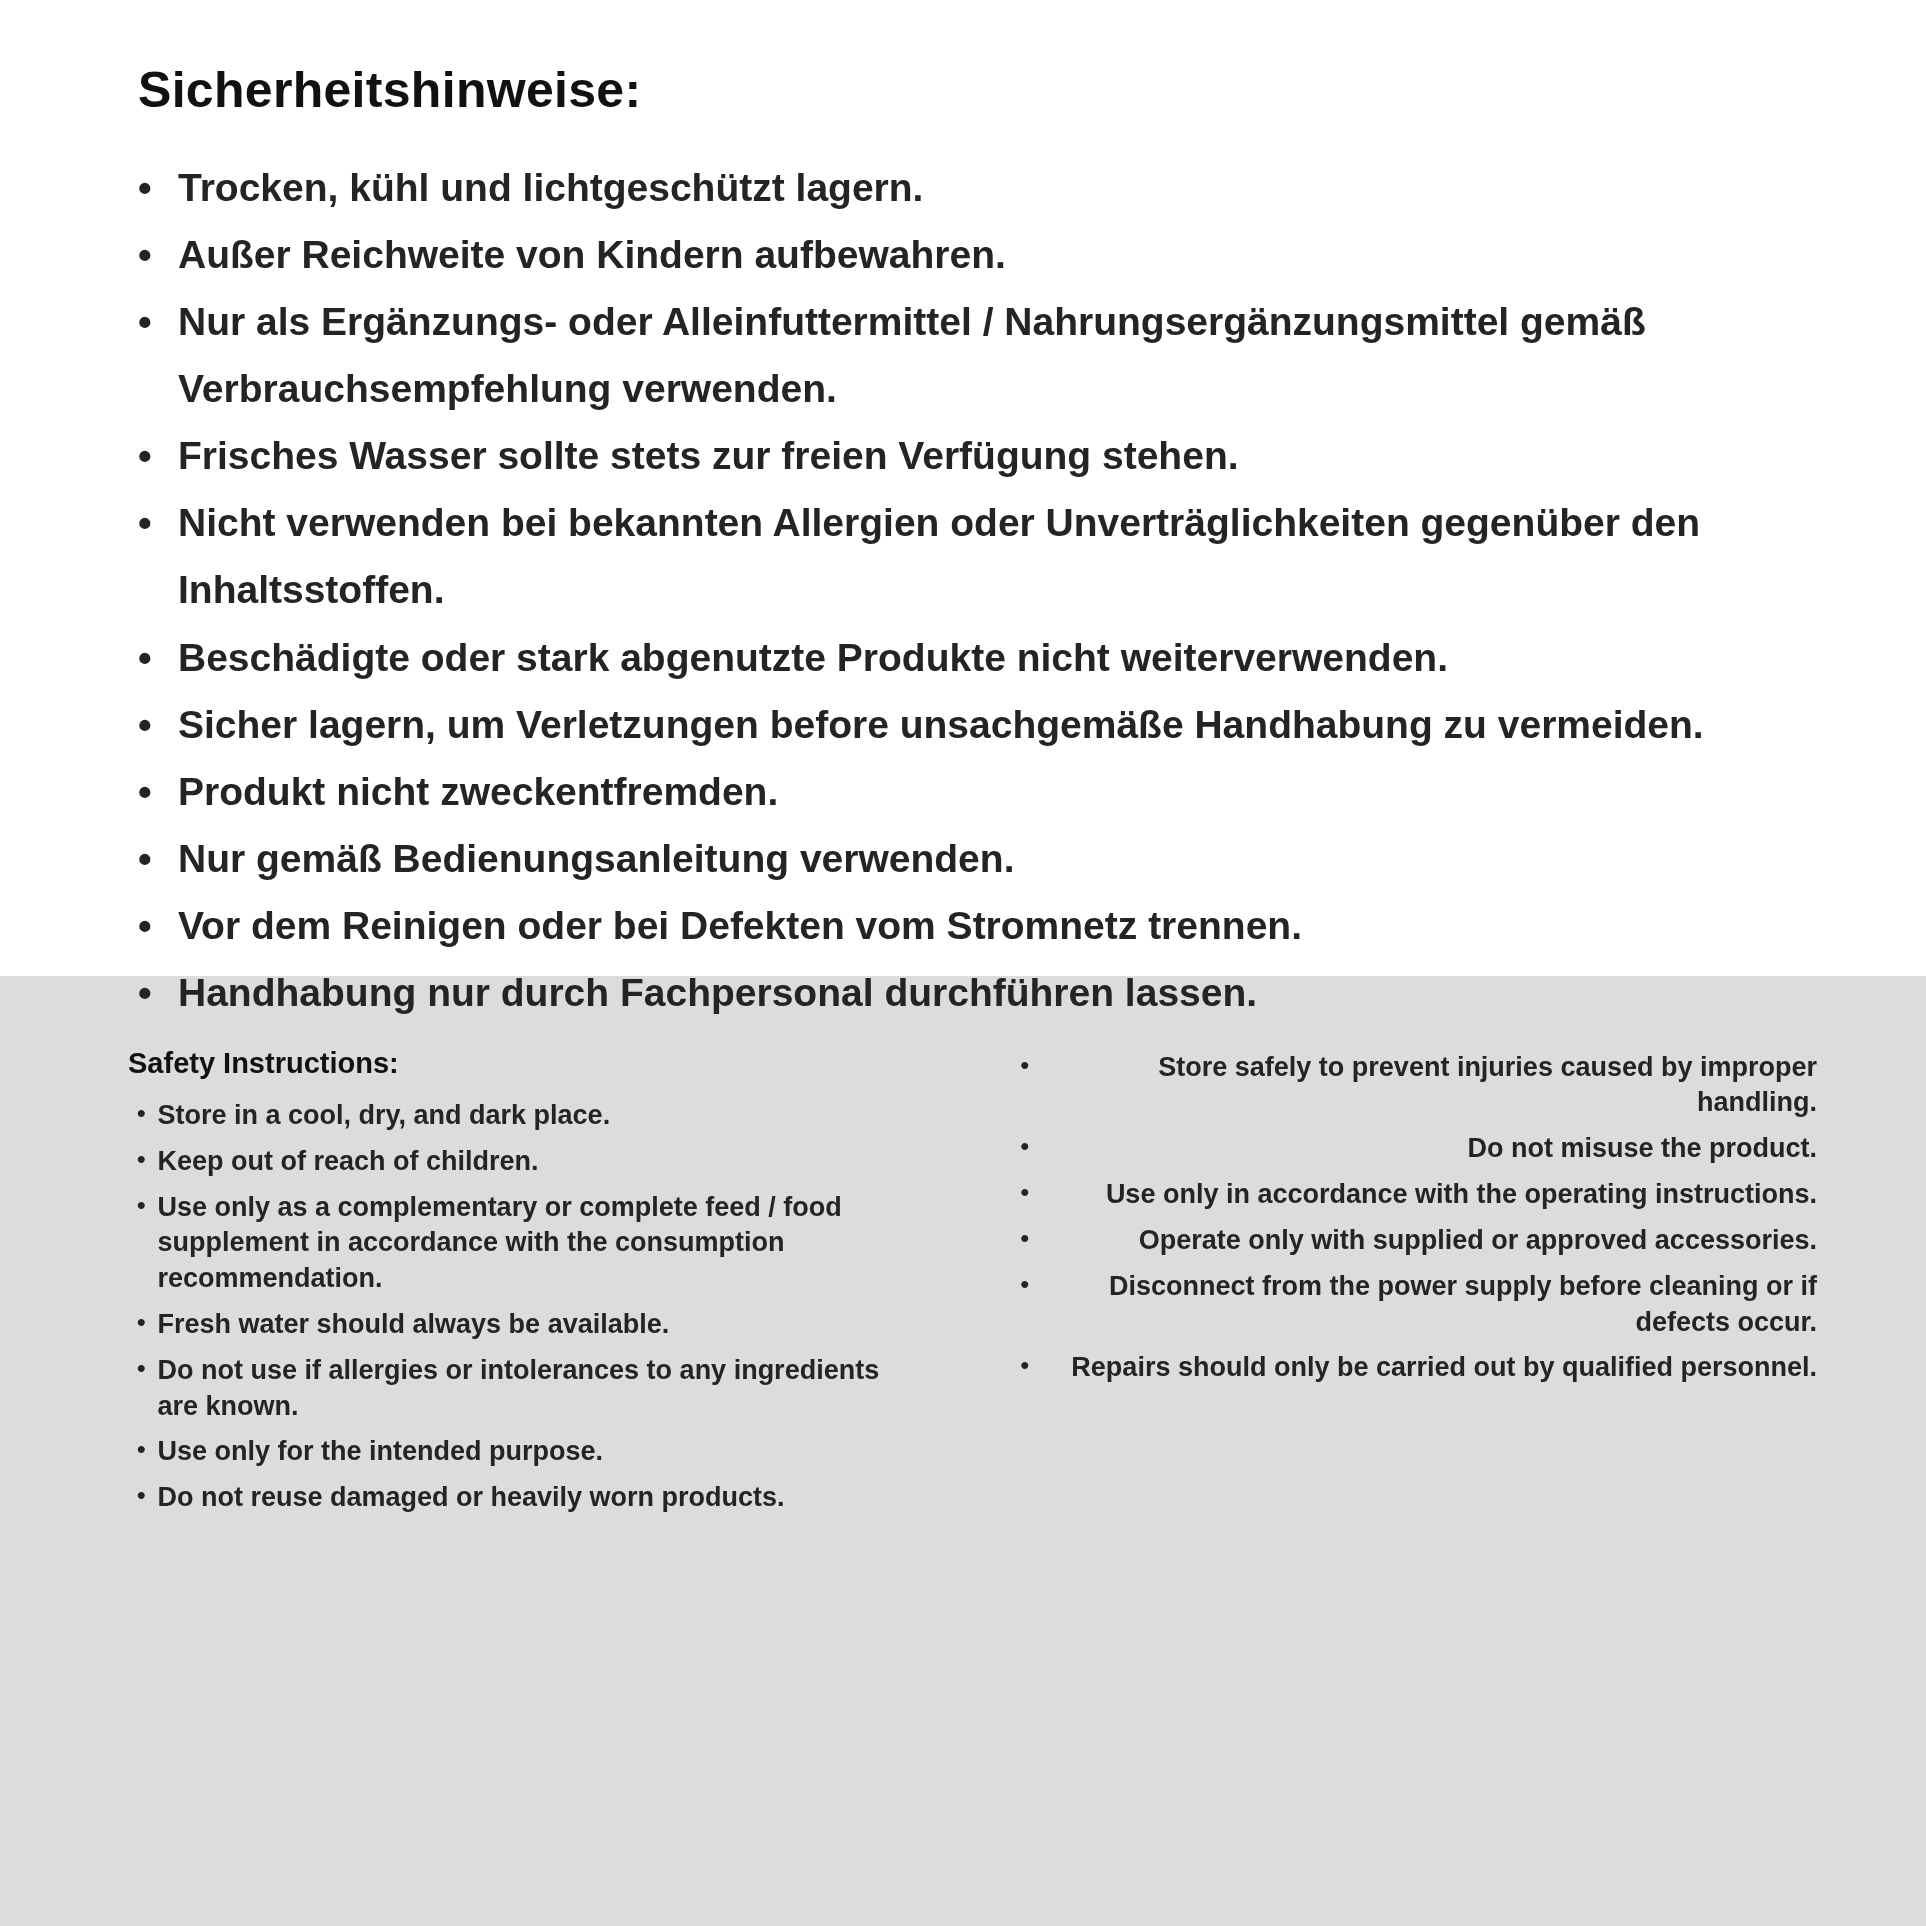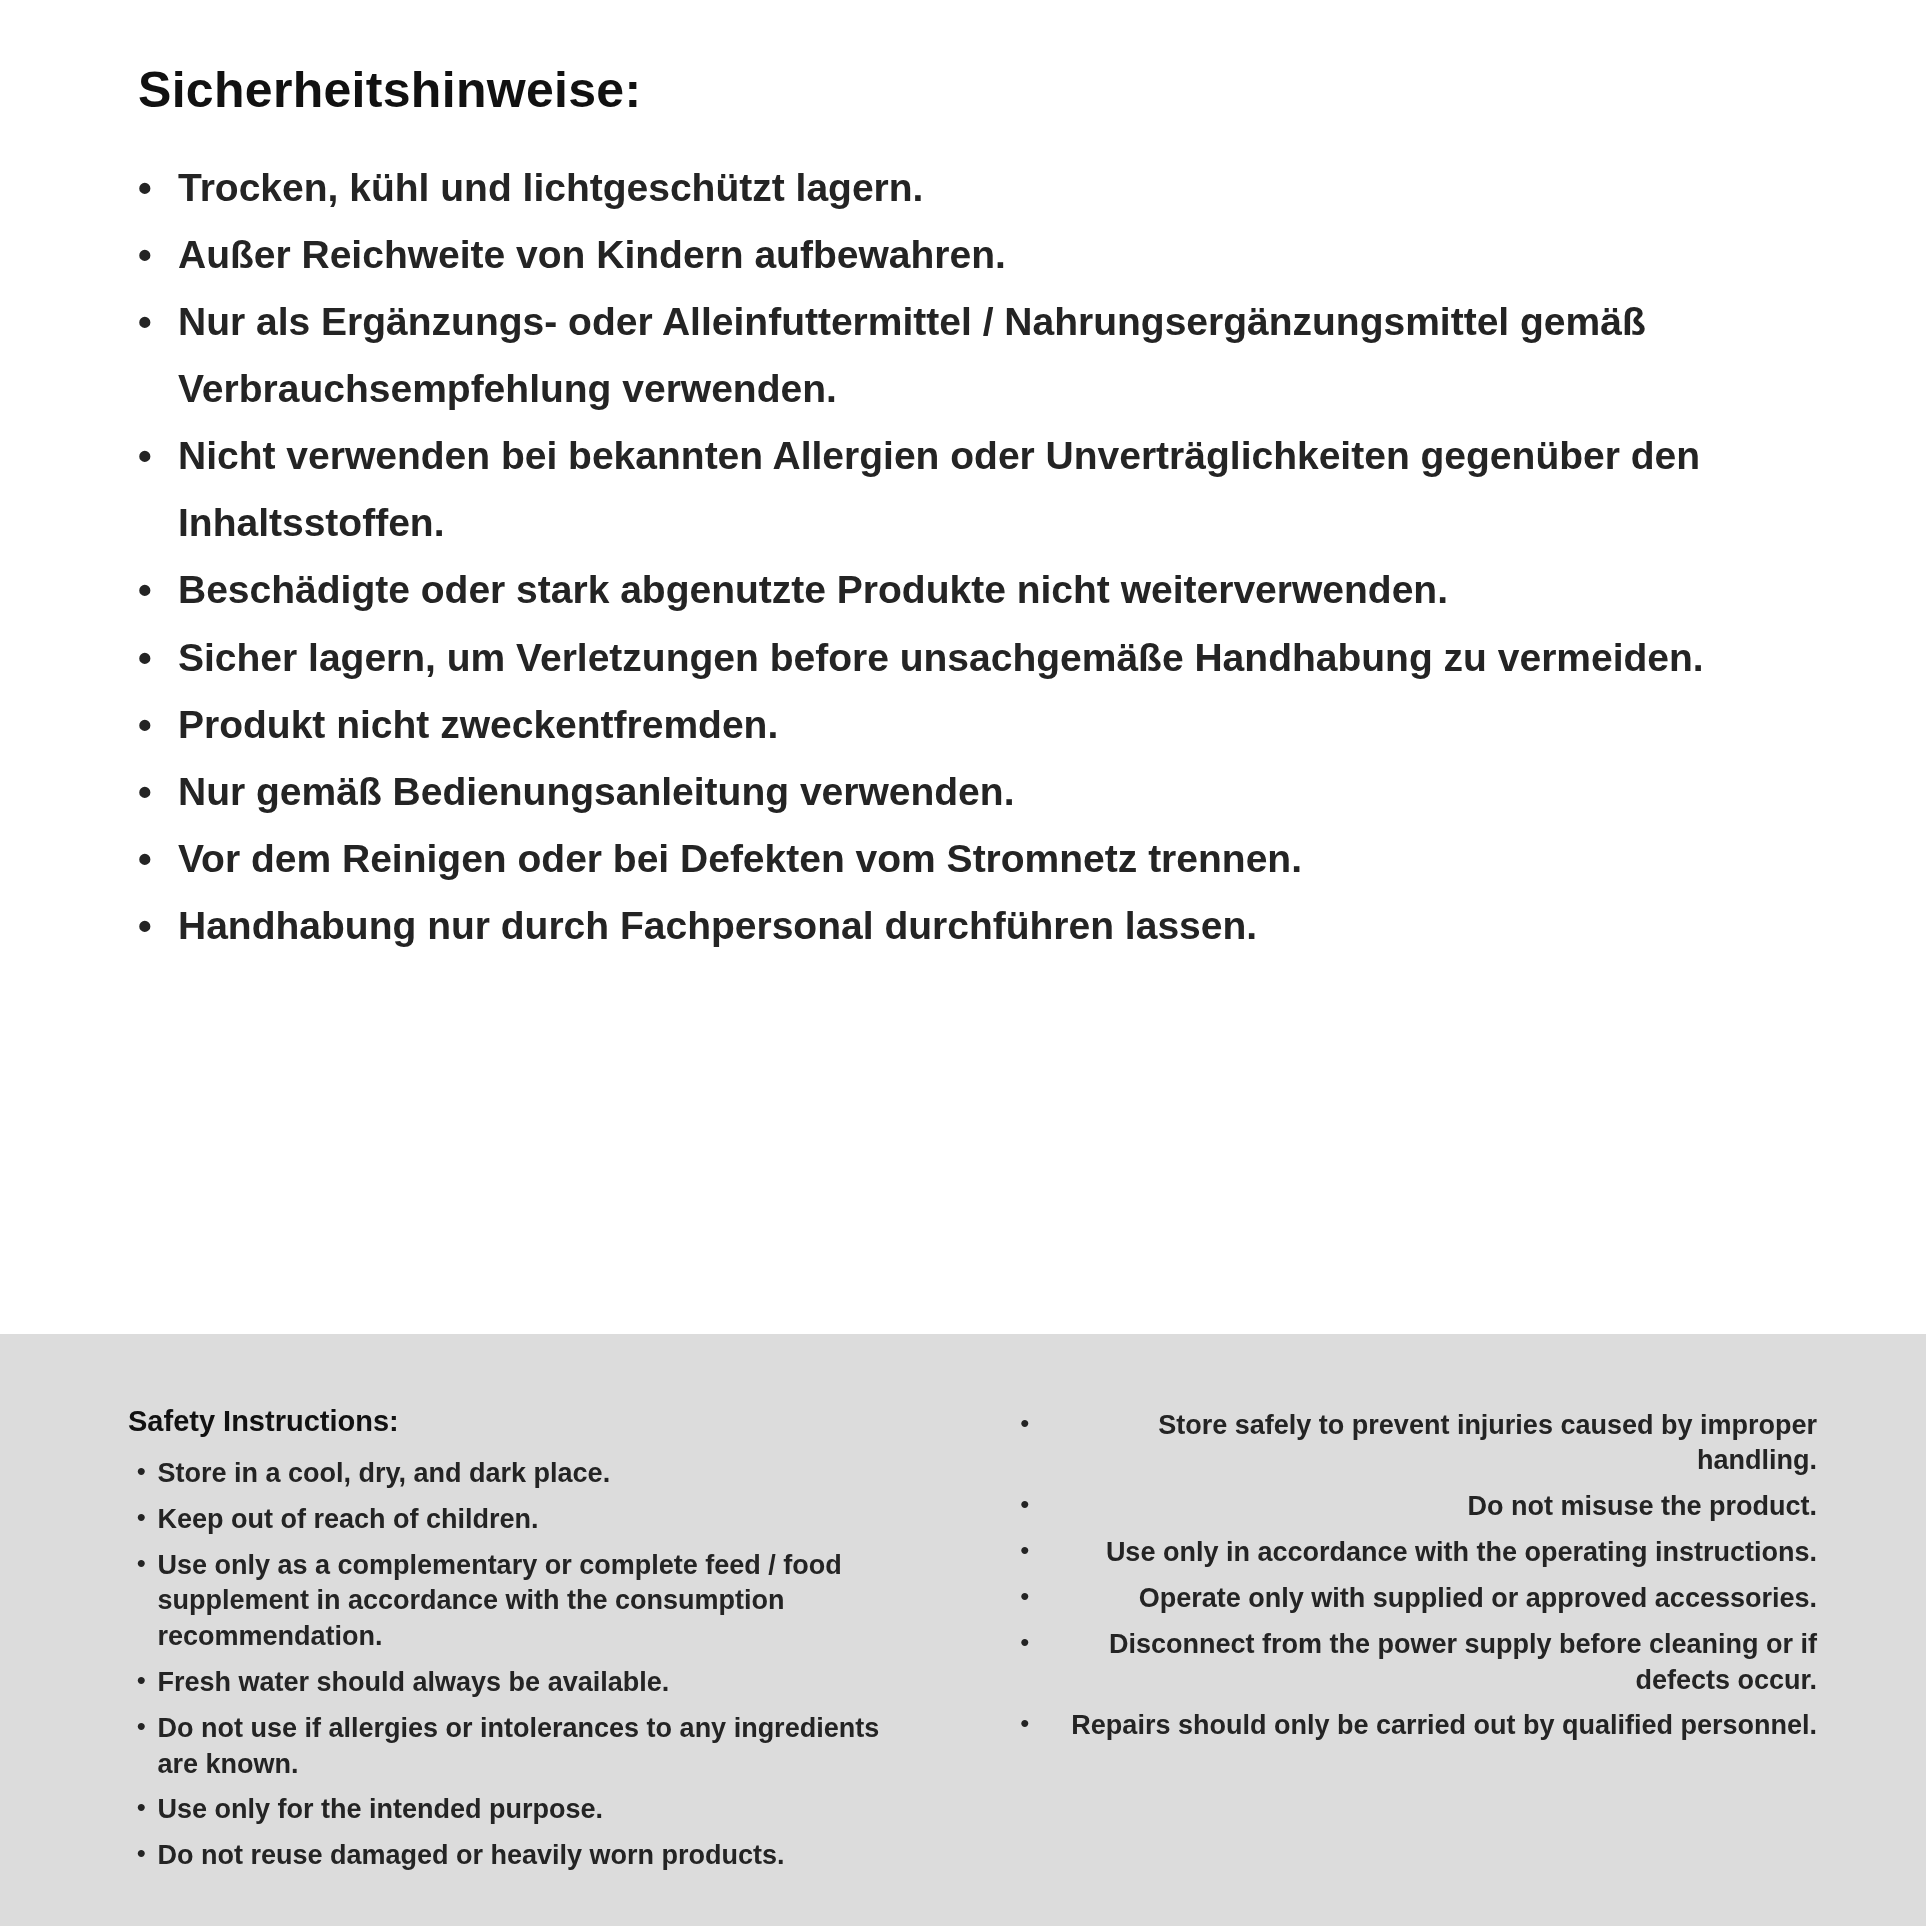--- a/index.html
+++ b/index.html
@@ -20,21 +20,21 @@
     display: flex;
     flex-direction: column;
   }
 
   
   .german-section {
     flex: 0 0 auto;
     background: #ffffff;
     padding: 61px 116px 0 138px;
     box-sizing: border-box;
-    height: 1334px;
+    height: 976px;
   }
   .german-title {
     font-size: 50px;
     font-weight: 700;
     color: #111111;
     margin: 0 0 35px 0;
     letter-spacing: 0.3px;
   }
   ul.bullet-list {
     list-style: none;
@@ -109,20 +109,21 @@
 <body>
 
 <div class="page">
 
   <section class="german-section">
     <h1 class="german-title">Sicherheitshinweise:</h1>
     <ul class="bullet-list">
       <li><span>Trocken, kühl und lichtgeschützt lagern.</span></li>
       <li><span>Außer Reichweite von Kindern aufbewahren.</span></li>
       <li><span>Nur als Ergänzungs- oder Alleinfuttermittel / Nahrungsergänzungsmittel gemäß Verbrauchsempfehlung verwenden.</span></li>
+      <li><span>Frisches Wasser sollte stets zur freien Verfügung stehen.</span></li>
       <li><span>Nicht verwenden bei bekannten Allergien oder Unverträglichkeiten gegenüber den Inhaltsstoffen.</span></li>
       <li><span>Beschädigte oder stark abgenutzte Produkte nicht weiterverwenden.</span></li>
       <li><span>Sicher lagern, um Verletzungen before unsachgemäße Handhabung zu vermeiden.</span></li>
       <li><span>Produkt nicht zweckentfremden.</span></li>
       <li><span>Nur gemäß Bedienungsanleitung verwenden.</span></li>
       <li><span>Vor dem Reinigen oder bei Defekten vom Stromnetz trennen.</span></li>
       <li><span>Handhabung nur durch Fachpersonal durchführen lassen.</span></li>
     </ul>
   </section>
 

